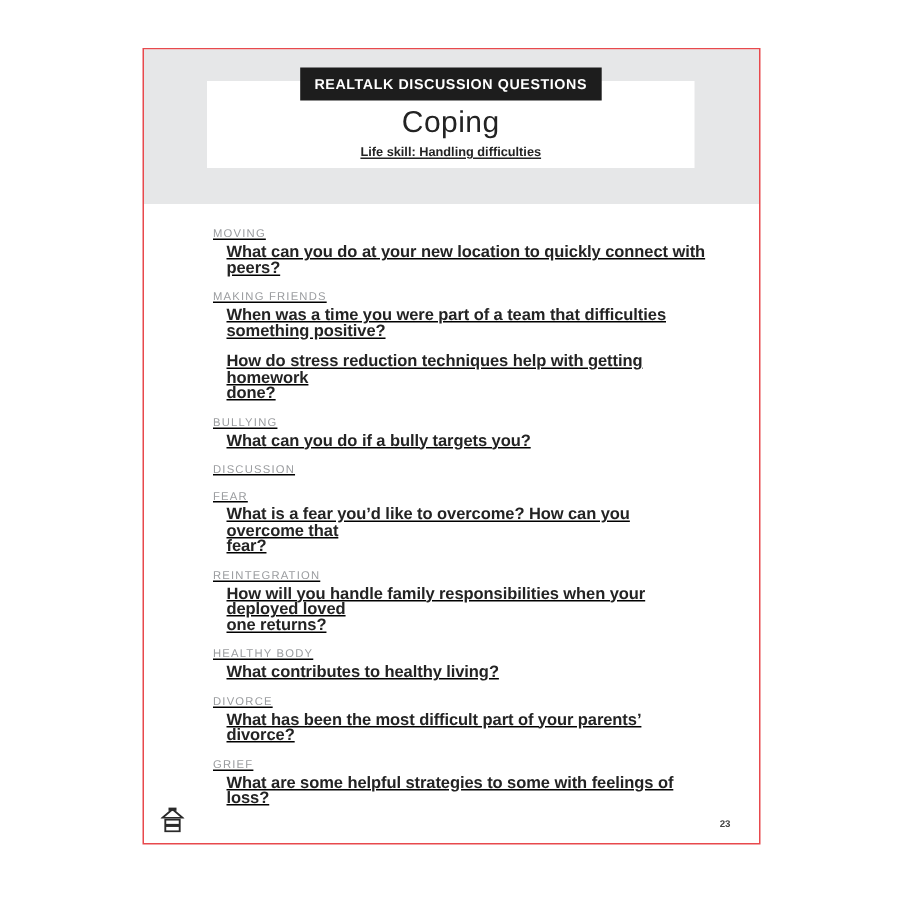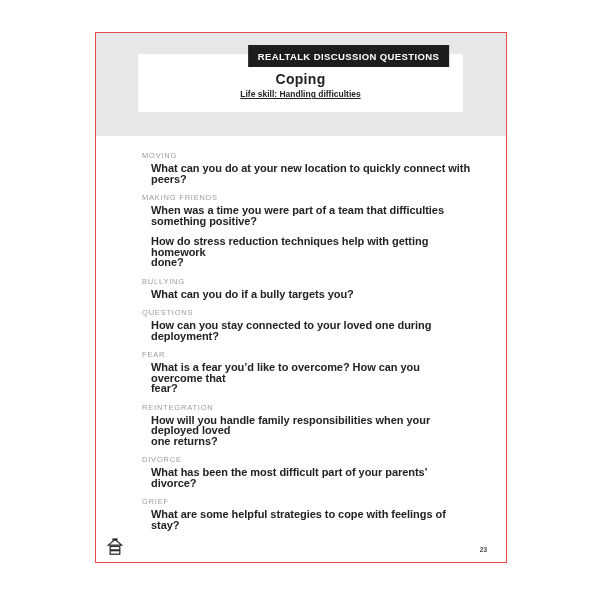--- a/index.html
+++ b/index.html
@@ -36,41 +36,41 @@
     position: absolute;
     top: -9px; left: 50%;
     transform: translateX(-50%);
     background: var(--banner-black, #1d1d1d);
     color: #ffffff;
     font-size: 9.5px;
     font-weight: bold;
     letter-spacing: 0.4px;
     padding: 6px 10px 5px 10px;
     white-space: nowrap;
-    margin-left: 48px;
   }
 
   .doc-title {
     padding-top: 17px;
-    font-size: 14px;
-    font-weight: bold;
+    font-size: 20px;
+    font-weight: normal;
     letter-spacing: 0.3px;
     color: var(--text-black, #232323);
   }
 
   .doc-subtitle {
     margin-top: 2px;
     font-size: 8.5px;
     font-weight: bold;
     color: var(--text-black, #232323);
     text-decoration: underline;
   }
 
   .content {
     padding: 16px 20px 0 46px;
+    text-decoration: underline;
   }
 
   .section { margin-bottom: 10px; }
 
   .section-label {
     font-size: 7.5px;
     letter-spacing: 0.8px;
     color: var(--label-gray, #9a9c9f);
     line-height: 8px;
   }
@@ -130,45 +130,48 @@
     <div class="section-question">How do stress reduction techniques help with getting homework
 done?</div>
   </div>
 
   <div class="section">
     <div class="section-label">BULLYING</div>
     <div class="section-question">What can you do if a bully targets you?</div>
   </div>
 
   <div class="section">
-    <div class="section-label">QUESTIONS</div>
-    <div class="section-question">How can you stay connected to your loved one during deployment?</div>
+    <div class="section-label">DISCUSSION</div>
   </div>
 
   <div class="section">
     <div class="section-label">FEAR</div>
     <div class="section-question">What is a fear you’d like to overcome? How can you overcome that
 fear?</div>
   </div>
 
   <div class="section">
     <div class="section-label">REINTEGRATION</div>
     <div class="section-question">How will you handle family responsibilities when your deployed loved
 one returns?</div>
   </div>
 
+  <div class="section">
+    <div class="section-label">HEALTHY BODY</div>
+    <div class="section-question">What contributes to healthy living?</div>
+  </div>
 
   <div class="section">
     <div class="section-label">DIVORCE</div>
     <div class="section-question">What has been the most difficult part of your parents’ divorce?</div>
   </div>
 
   <div class="section">
     <div class="section-label">GRIEF</div>
-    <div class="section-question">What are some helpful strategies to cope with feelings of stay?</div>
+    <div class="section-question">What are some helpful strategies to some with feelings of loss?</div>
   </div>
 </div>
 
   <div class="footer-icon">
     <svg viewBox="0 0 18 19" xmlns="http://www.w3.org/2000/svg">
       <rect x="6" y="0.4" width="6" height="2.4" fill="#2a2a2a"></rect>
       <path d="M9 1.6 L16.5 8 H1.5 Z" fill="none" stroke="#2a2a2a" stroke-width="1.3"></path>
       <rect x="3.6" y="9.4" width="10.8" height="8.8" fill="none" stroke="#2a2a2a" stroke-width="1.4"></rect>
       <rect x="3.6" y="12.6" width="10.8" height="2.3" fill="#2a2a2a"></rect>
     </svg>

